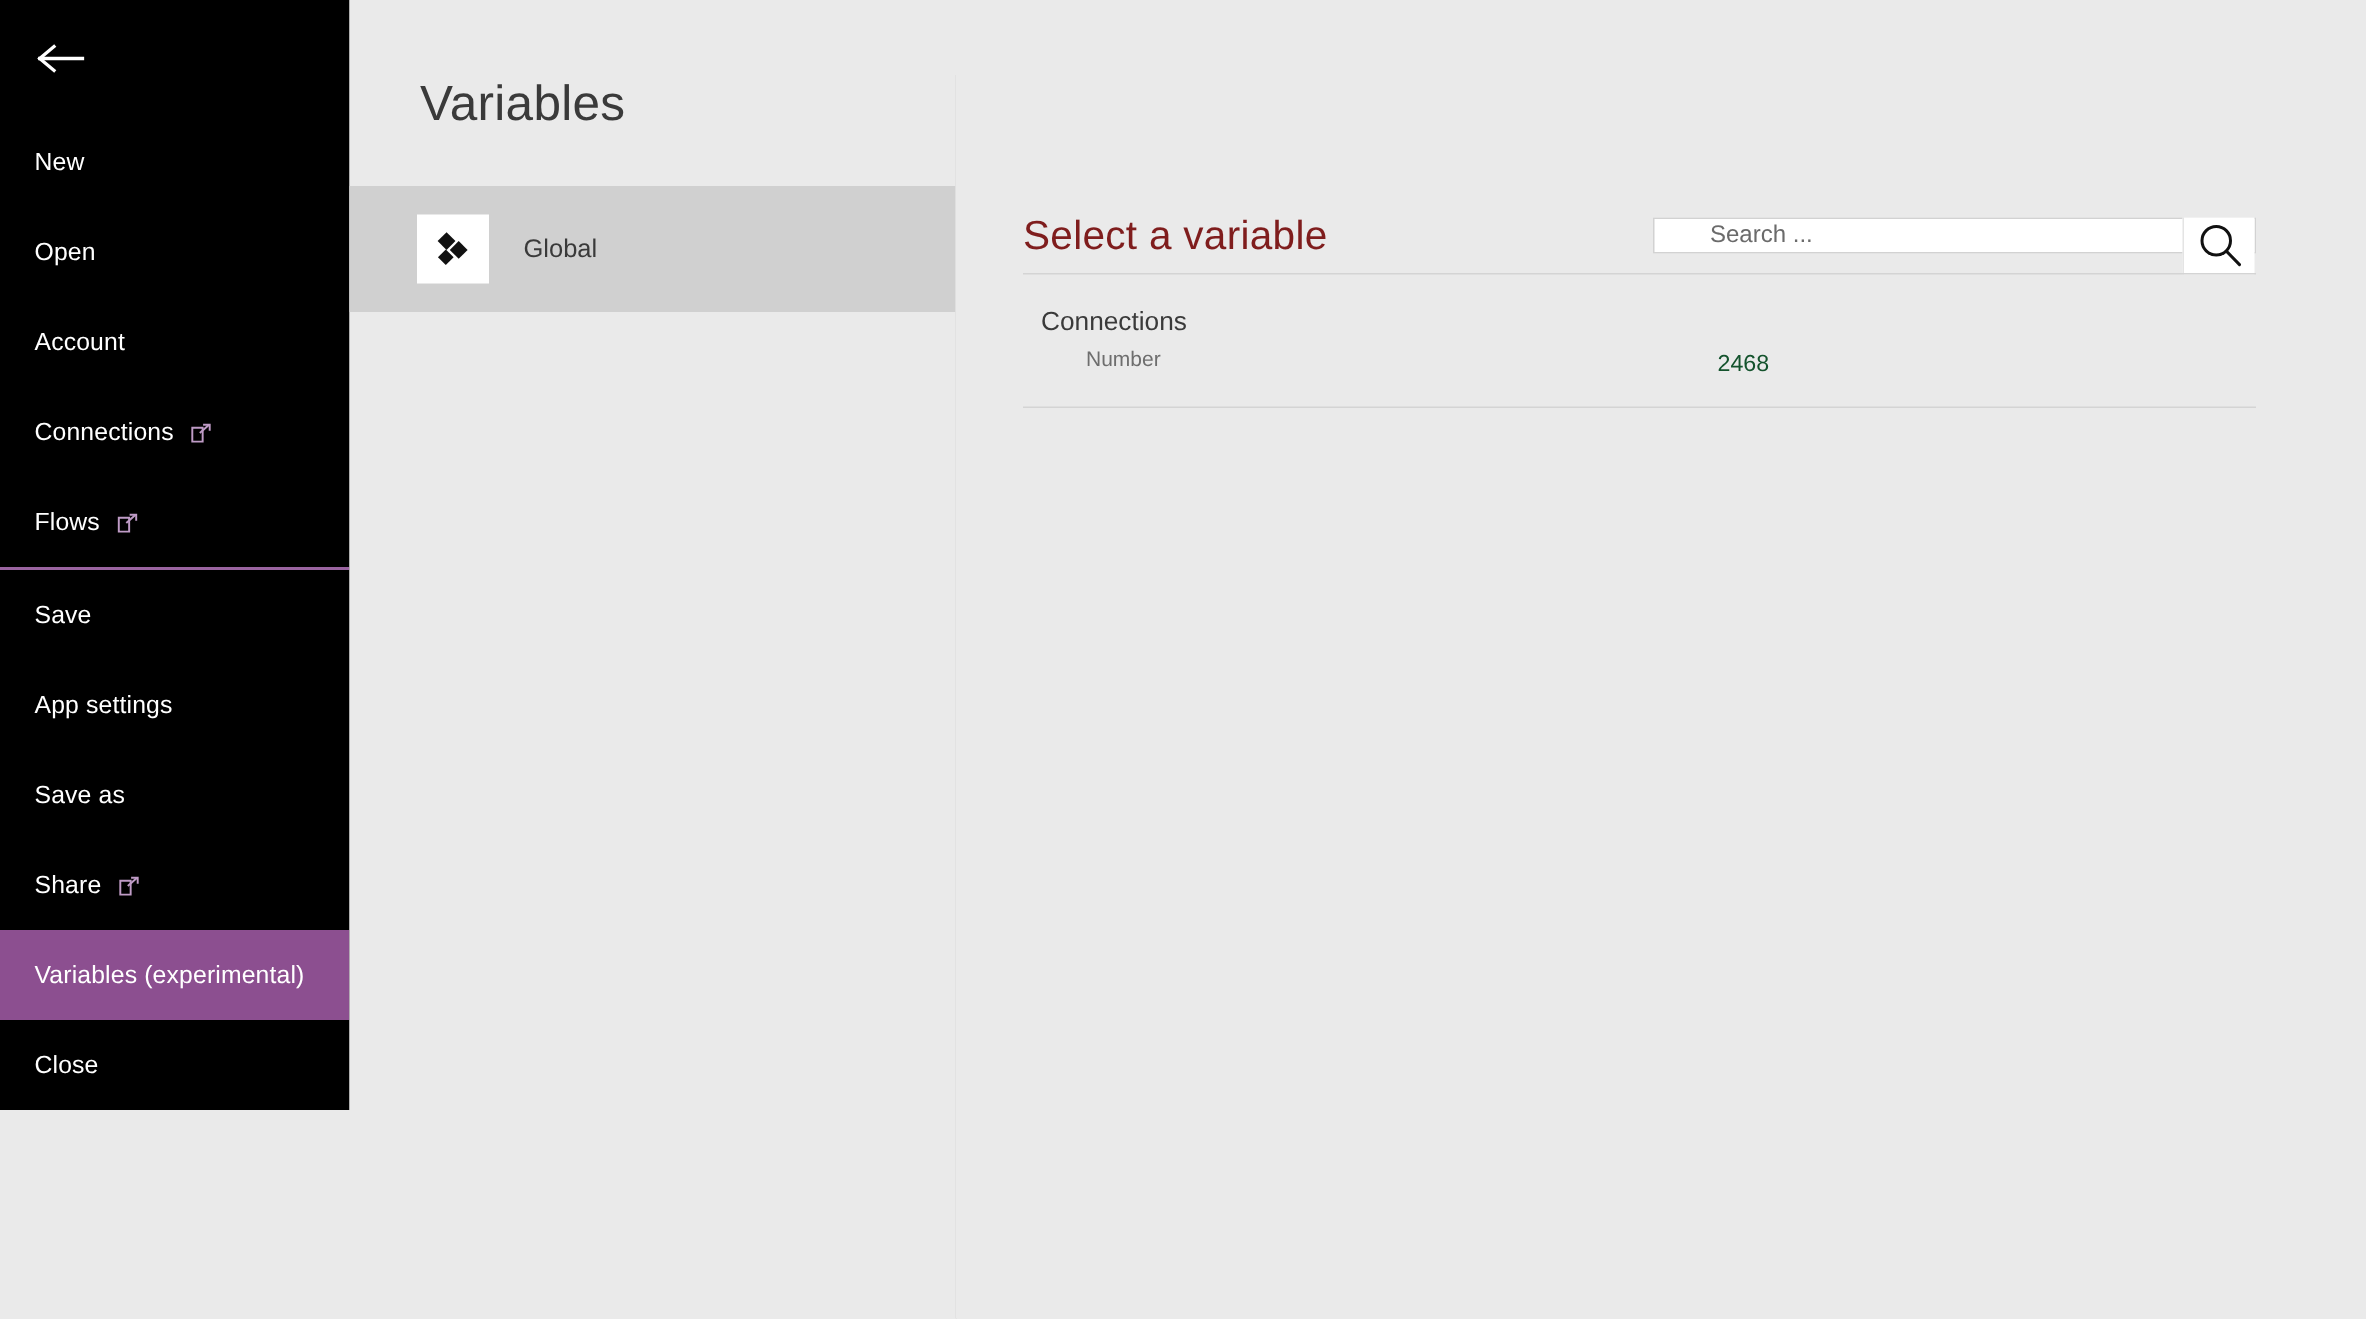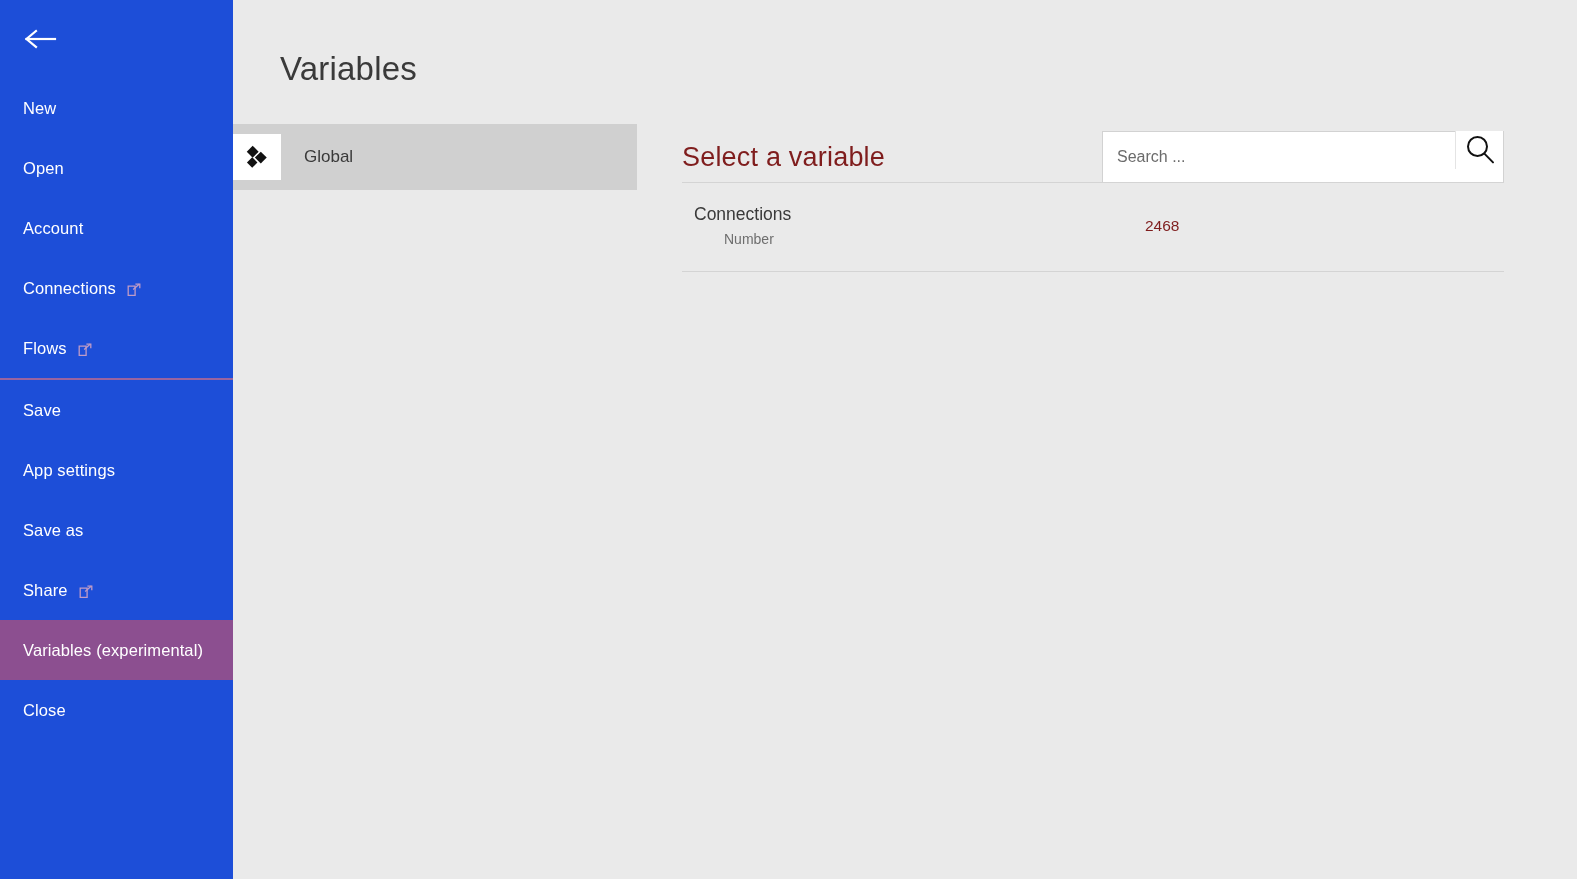--- a/index.html
+++ b/index.html
@@ -17,22 +17,22 @@
     width: 1577px;
     height: 879px;
     background: #eaeaea;
     display: flex;
   }
 
   
   .sidebar {
     position: relative;
     width: 233px;
-    height: 879px;
-    background: #1d4ed8;
+    height: 740px;
+    background: #000000;
     flex: 0 0 233px;
     overflow: hidden;
   }
 
   .back-row {
     height: 78px;
     display: flex;
     align-items: center;
     padding-left: 22px;
   }
@@ -92,23 +92,24 @@
     font-size: 33px;
     font-weight: 300;
     color: #3a3a3a;
     letter-spacing: 0.2px;
     line-height: 1;
   }
 
   .scope-list { margin-top: 39px; }
 
   .scope-item {
-    height: 66px;
-    display: flex;
-    align-items: center;
+    height: 84px;
+    display: flex;
+    align-items: center;
+    padding-left: 45px;
     cursor: pointer;
   }
 
   .scope-item.selected { background: #d0d0d0; }
 
   .scope-icon {
     width: 48px;
     height: 46px;
     background: #ffffff;
     flex: 0 0 48px;
@@ -156,25 +157,26 @@
     font-size: 27px;
     font-weight: 300;
     color: #7f1d1d;
     line-height: 1;
     letter-spacing: 0.2px;
   }
 
   .search-box {
     position: relative;
     width: 402px;
-    height: 52px;
+    height: 24px;
     background: #ffffff;
     border: 1px solid #d2d2d2;
     display: flex;
     align-items: center;
+    padding-left: 23px;
   }
 
   .search-input {
     border: 0;
     outline: none;
     background: transparent;
     font-family: "Liberation Sans", sans-serif;
     font-size: 16px;
     color: #555555;
     padding: 0 0 0 14px;
@@ -232,23 +234,23 @@
     top: 49px;
     font-size: 14px;
     color: #6e6e6e;
     line-height: 1;
     margin-left: 30px;
   }
 
   .var-value {
     position: absolute;
     left: 463px;
-    top: 35px;
+    top: 52px;
     font-size: 15.5px;
-    color: #7f1d1d;
+    color: #14532d;
     line-height: 1;
   }
 </style>
 </head>
 <body>
 
 <div id="app">
 
   <div class="sidebar">
 

